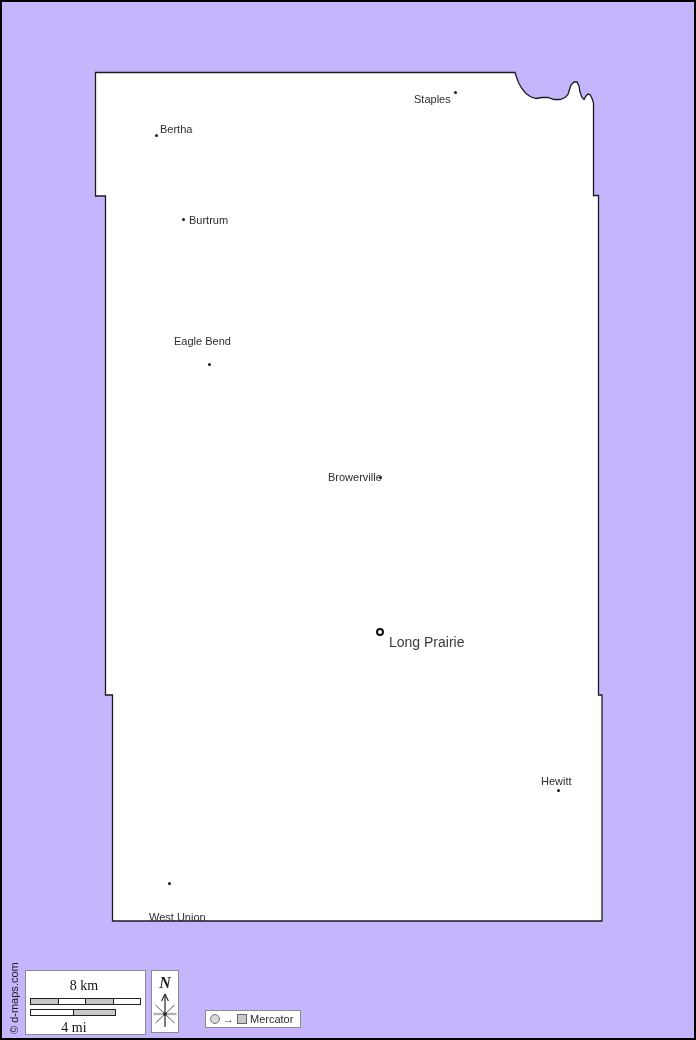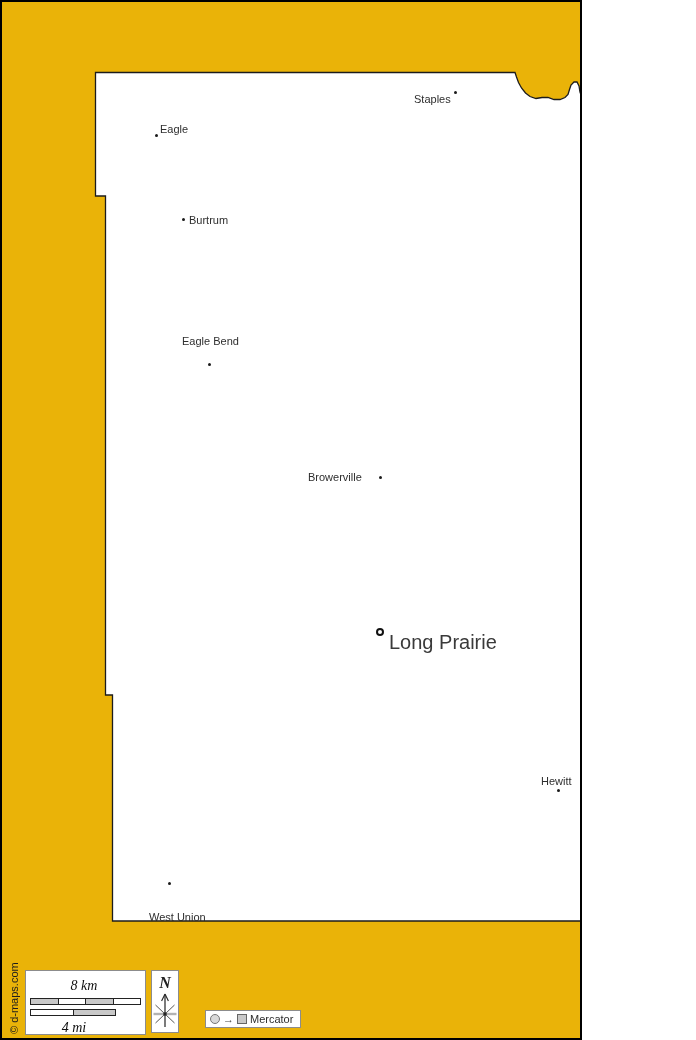--- a/index.html
+++ b/index.html
@@ -1,39 +1,39 @@
 <!DOCTYPE html>
 <html><head>
 <meta charset="utf-8">
 <style>
   html,body{margin:0;padding:0;background:#fff;}
   .canvas{
     position:relative;
-    width:582px;height:1040px;
-    background:#eab308;
+    width:696px;height:1040px;
+    background:#c4b5fd;
     border:2px solid #000;
     box-sizing:border-box;
     overflow:hidden;
     font-family:"Liberation Sans",sans-serif;
   }
   .map-svg{position:absolute;left:0;top:0;}
   .dot{position:absolute;width:3px;height:3px;background:#1a1a1a;border-radius:50%;}
   .ring{position:absolute;width:4px;height:4px;background:#fff;border:2.5px solid #111;border-radius:50%;}
   .clabel{position:absolute;font-size:11px;line-height:12px;color:#2e2e2e;white-space:nowrap;}
-  .clabel.big{font-size:20px;line-height:16px;color:#3a3a3a;}
+  .clabel.big{font-size:14px;line-height:16px;color:#3a3a3a;}
 
   
   .copyright{
     position:absolute;left:6px;top:1032px;
     transform:rotate(-90deg);transform-origin:0 0;
     font-size:11px;color:#1d1d1d;white-space:nowrap;
   }
   .scalebox{
     position:absolute;left:23px;top:968px;width:119px;height:63px;
-    border:1px solid #8c8c8c;background:#fff;font-style:italic;
+    border:1px solid #8c8c8c;background:#fff;
   }
   .scale-text{
     font-family:"Liberation Serif",serif;font-size:14px;color:#111;
     text-align:center;width:112px;margin-left:2px;
   }
   .scale-text.km{margin-top:7px;}
   .scale-text.mi{margin-top:4px;}
   .bar{display:flex;border:1px solid #222;height:5px;box-sizing:content-box;background:#fff;}
   .bar.km{margin:4px 0 0 4px;width:109px;}
   .bar.mi{margin:4px 0 0 4px;width:84px;}
@@ -79,36 +79,36 @@
          L110.5,919 L110.5,693 L103.5,693 L103.5,194 L93.5,194 Z" fill="#ffffff" stroke="#1c1c1c" stroke-width="1.3" stroke-linejoin="miter"></path>
   </svg>
 
   <div>
     <span class="dot" style="left:452px;top:89px"></span>
     <span class="clabel" style="left:412px;top:91px">Staples</span>
   </div>
 
   <div>
     <span class="dot" style="left:153px;top:132px"></span>
-    <span class="clabel" style="left:158px;top:121px">Eagle</span>
+    <span class="clabel" style="left:158px;top:121px">Bertha</span>
   </div>
 
   <div>
     <span class="dot" style="left:180px;top:216px"></span>
     <span class="clabel" style="left:187px;top:212px">Burtrum</span>
   </div>
 
   <div>
     <span class="dot" style="left:206px;top:361px"></span>
-    <span class="clabel" style="left:180px;top:333px">Eagle Bend</span>
+    <span class="clabel" style="left:172px;top:333px">Eagle Bend</span>
   </div>
 
   <div>
     <span class="dot" style="left:377px;top:474px"></span>
-    <span class="clabel" style="left:306px;top:469px">Browerville</span>
+    <span class="clabel" style="left:326px;top:469px">Browerville</span>
   </div>
 
   <div>
     <span class="ring" style="left:374px;top:626px"></span>
     <span class="clabel big" style="left:387px;top:632px">Long Prairie</span>
   </div>
 
   <div>
     <span class="dot" style="left:555px;top:787px"></span>
     <span class="clabel" style="left:539px;top:773px">Hewitt</span>

